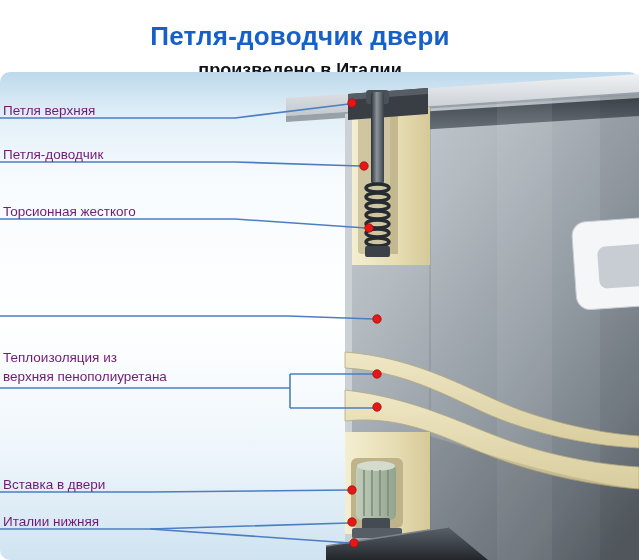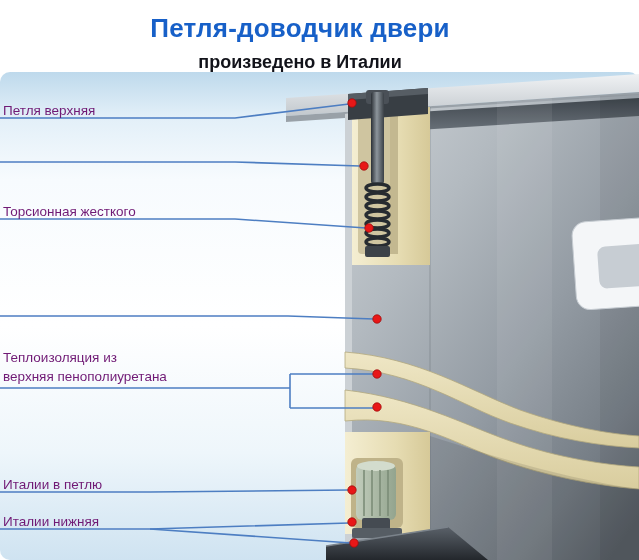--- a/index.html
+++ b/index.html
@@ -2,21 +2,21 @@
 <html><head>
 <meta charset="utf-8">
 <style>
   * { margin:0; padding:0; box-sizing:border-box; }
   html,body { background:#ffffff; }
   .stage {
     position:relative; width:639px; height:560px; overflow:hidden;
     background:#ffffff; font-family:"Liberation Sans", sans-serif;
   }
   .hdr { position:absolute; top:0; left:0; width:600px; text-align:center; }
-  .title { font-size:26px; font-weight:700; color:#1760c8; padding-top:13px; letter-spacing:.2px; }
+  .title { font-size:26px; font-weight:700; color:#1760c8; padding-top:21px; letter-spacing:.2px; }
   .subtitle { font-size:18px; font-weight:700; color:#12131a; margin-top:8px; }
   .panel {
     position:absolute; left:0; top:72px; width:639px; height:488px; border-radius:10px;
     background:linear-gradient(180deg,#bed9ec 0%,#e2eff8 9%,#f7fbfe 22%,#ffffff 52%,#eef6fb 78%,#cfe3f1 100%);
   }
   svg.art { position:absolute; left:0; top:0; width:639px; height:560px; }
   .lbl { position:absolute; left:3px; font-size:13.5px; color:#701a75; line-height:19px; }
   .lbl.two { white-space:pre-line; line-height:19px; }
   .l1{top:101px}.l2{top:145px}.l3{top:202px}.l4{top:299px}.l5{top:348px}.l6{top:475px}.l7{top:512px}
 </style>
@@ -168,19 +168,20 @@
       <circle cx="377" cy="319" r="4.2"></circle>
       <circle cx="377" cy="374" r="4.2"></circle>
       <circle cx="377" cy="407" r="4.2"></circle>
       <circle cx="352" cy="490" r="4.2"></circle>
       <circle cx="352" cy="522" r="4.2"></circle>
       <circle cx="354" cy="543" r="4.2"></circle>
     </g>
   </svg>
 
   <div class="lbl l1">Петля верхняя</div>
+  <div class="lbl l2">Петля-доводчик</div>
   <div class="lbl l3">Торсионная жесткого</div>
   <div class="lbl l5 two">Теплоизоляция из
 верхняя пенополиуретана</div>
-  <div class="lbl l6">Италии в петлю</div>
+  <div class="lbl l6">Вставка в двери</div>
   <div class="lbl l7">Италии нижняя</div>
 
 </div>
 
 </body></html>

